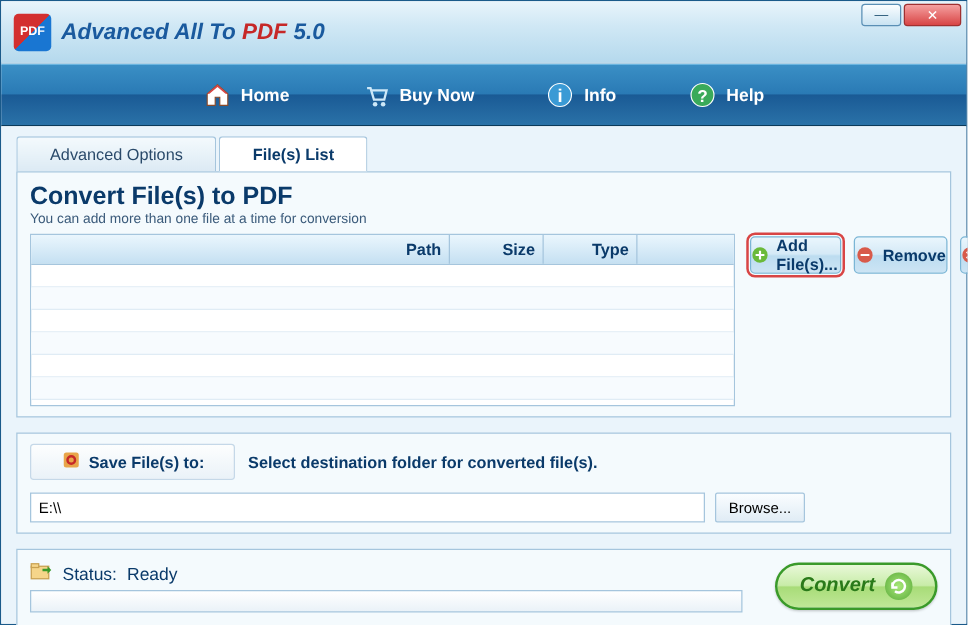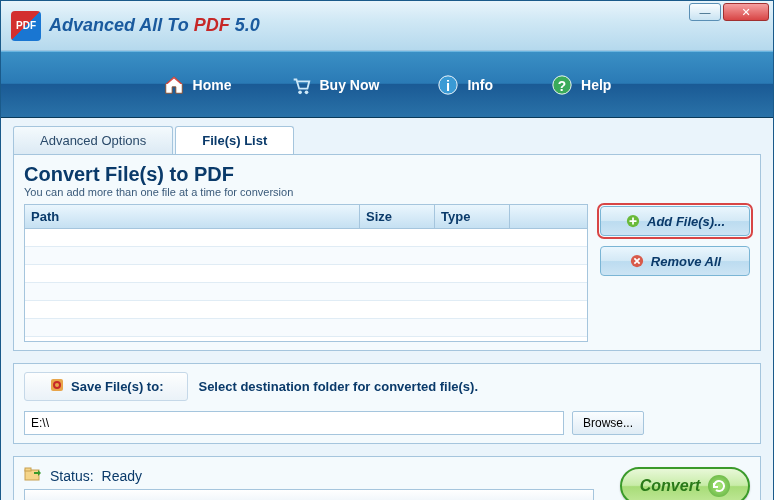--- a/index.html
+++ b/index.html
@@ -11,52 +11,52 @@
   .app-icon { width: 30px; height: 30px; background: linear-gradient(135deg, #d32f2f 50%, #1976d2 50%); border-radius: 4px; margin-right: 8px; display: flex; align-items: center; justify-content: center; font-size: 10px; color: #fff; font-weight: bold; }
   .app-title { font-size: 18px; font-weight: bold; font-style: italic; }
   .app-title .t1 { color: #1a5a9e; }
   .app-title .t2 { color: #c62828; }
   .app-title .t3 { color: #1a5a9e; }
   .win-controls { position: absolute; right: 4px; top: 2px; display: flex; gap: 2px; }
   .win-btn { width: 32px; height: 18px; border: 1px solid #5a8fb5; border-radius: 3px; background: linear-gradient(to bottom, #fafdff, #c9e3f2); display: flex; align-items: center; justify-content: center; font-size: 11px; color: #2a5a7a; cursor: pointer; }
   .win-btn.close { background: linear-gradient(to bottom, #f5a0a0, #d84545); color: #fff; border-color: #a03030; width: 46px; }
   
   
-  .menubar { height: 67px; background: linear-gradient(to bottom, #3a8fc5 0%, #2a7ab5 48%, #1a5a95 50%, #2a72a8 100%); border-top: 1px solid #6ab5e0; border-bottom: 1px solid #0a3a5a; display: flex; justify-content: center; align-items: center; gap: 30px; }
+  .menubar { height: 50px; background: linear-gradient(to bottom, #3a8fc5 0%, #2a7ab5 48%, #1a5a95 50%, #2a72a8 100%); border-top: 1px solid #6ab5e0; border-bottom: 1px solid #0a3a5a; display: flex; justify-content: center; align-items: center; gap: 30px; }
   .menu-item { display: flex; align-items: center; gap: 8px; color: #fff; font-weight: bold; font-size: 14px; cursor: pointer; padding: 6px 14px; }
   .menu-icon { width: 22px; height: 22px; display: flex; align-items: center; justify-content: center; }
   
   
   .content { padding: 8px 12px; background: #eaf4fb; height: calc(100% - 100px); }
   
   
   .tabs { display: flex; gap: 2px; }
   .tab { padding: 6px 26px; border: 1px solid #a5c5dd; border-bottom: none; background: linear-gradient(to bottom, #f4fafd, #dceaf4); font-size: 13px; color: #2a4a6a; cursor: pointer; border-radius: 3px 3px 0 0; }
   .tab.active { background: #fff; font-weight: bold; color: #0a3a6a; }
   
   .panel { border: 1px solid #a5c5dd; background: #f4fafd; padding: 8px 10px; }
   .section-title { font-size: 20px; font-weight: bold; color: #0a3a6a; }
   .section-sub { font-size: 11px; color: #3a5a7a; margin-bottom: 6px; }
   
   .file-area { display: flex; gap: 12px; }
   
   
   .table-wrap { flex: 1; border: 1px solid #a5c5dd; background: #fff; }
   .thead { display: flex; background: linear-gradient(to bottom, #eaf6fd, #c5e0f2); border-bottom: 1px solid #a5c5dd; }
-  .th { padding: 4px 6px; font-size: 13px; font-weight: bold; color: #0a3a6a; border-right: 1px solid #a5c5dd; text-align: left; }
+  .th { padding: 4px 6px; font-size: 13px; font-weight: bold; color: #0a3a6a; border-right: 1px solid #a5c5dd; text-align: right; }
   .th.path { flex: 0 0 335px; }
   .th.size { flex: 0 0 75px; }
   .th.type { flex: 0 0 75px; }
   .th.last { flex: 1; border-right: none; }
   .tbody { height: 112px; }
   .trow { display: flex; height: 18px; border-bottom: 1px solid #e0ecf5; }
   .trow:nth-child(even) { background: #f7fbfe; }
   
   
-  .side-btns { width: 150px; display: flex; flex-direction: column; gap: 10px; padding-top: 2px; font-style: italic; }
+  .side-btns { width: 150px; display: flex; flex-direction: row; gap: 10px; padding-top: 2px; }
   .side-btn { height: 30px; border: 1px solid #7ab5d5; background: linear-gradient(to bottom, #eaf6fd 0%, #d4e9f6 48%, #bcdcf0 52%, #cce4f4 100%); border-radius: 4px; display: flex; align-items: center; justify-content: center; gap: 6px; font-size: 13px; font-weight: bold; color: #0a3a6a; cursor: pointer; }
   .side-btn.highlighted { outline: 2px solid #d84545; outline-offset: 1px; }
   .btn-icon { width: 16px; height: 16px; display: flex; align-items: center; justify-content: center; }
   
   
   .dest-panel { border: 1px solid #a5c5dd; background: #f4fafd; margin-top: 12px; padding: 8px 10px; }
   .dest-header { display: flex; align-items: center; gap: 10px; margin-bottom: 10px; }
   .dest-label-box { border: 1px solid #c5d8e8; background: linear-gradient(to bottom,#fdfefe,#eaf2f8); padding: 4px 24px; display: flex; align-items: center; gap: 6px; font-weight: bold; color: #0a3a6a; font-size: 13px; border-radius: 3px; }
   .dest-hint { font-size: 13px; font-weight: bold; color: #0a3a6a; }
   .dest-row { display: flex; gap: 8px; }
@@ -157,20 +157,29 @@
         </div>
         <div class="side-btns">
           <div class="side-btn highlighted">
             <span class="btn-icon">
               <svg width="14" height="14" viewBox="0 0 16 16">
                   <circle cx="8" cy="8" r="7" fill="#6aba3a"></circle>
                   <path d="M8 4 L8 12 M4 8 L12 8" stroke="#fff" stroke-width="2"></path>
                 </svg>
             </span>
             <span>Add File(s)...</span>
+          </div>
+          <div class="side-btn">
+            <span class="btn-icon">
+              <svg width="14" height="14" viewBox="0 0 16 16">
+                  <circle cx="8" cy="8" r="7" fill="#d85a4a"></circle>
+                  <path d="M4 8 L12 8" stroke="#fff" stroke-width="2"></path>
+                </svg>
+            </span>
+            <span>Remove</span>
           </div>
           <div class="side-btn">
             <span class="btn-icon">
               <svg width="14" height="14" viewBox="0 0 16 16">
                   <circle cx="8" cy="8" r="7" fill="#d85a4a"></circle>
                   <path d="M5 5 L11 11 M11 5 L5 11" stroke="#fff" stroke-width="2"></path>
                 </svg>
             </span>
             <span>Remove All</span>
           </div>

